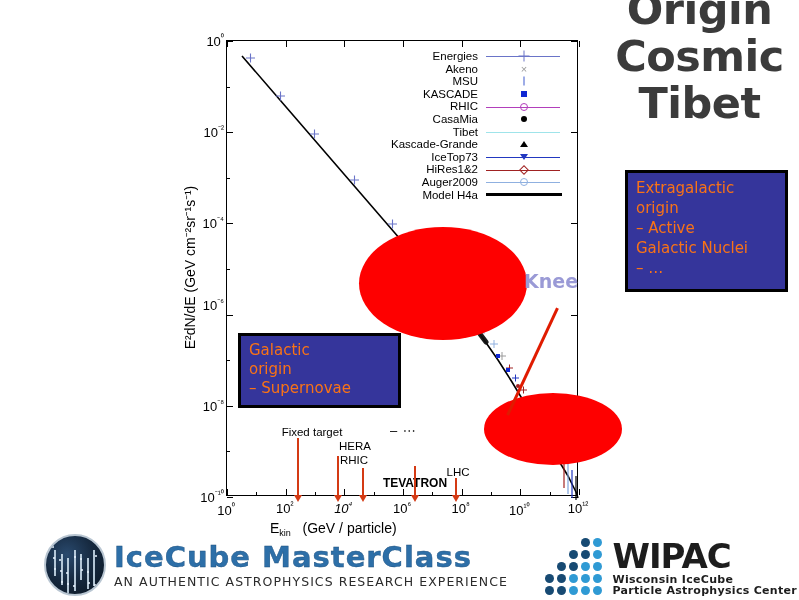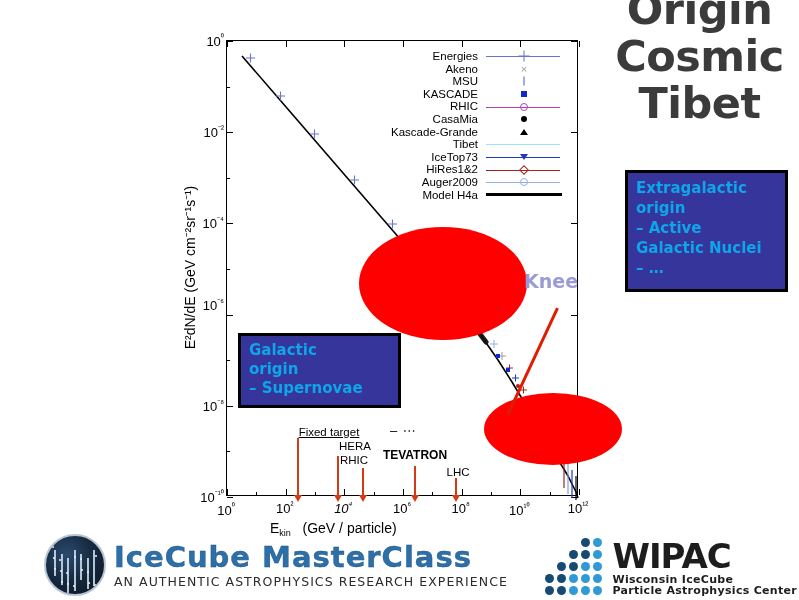--- a/index.html
+++ b/index.html
@@ -91,21 +91,21 @@
   #blob-ankle{left:484px;top:393px;width:138px;height:72px;}
 
   #knee-label{
     position:absolute;left:524px;top:270px;color:#9a9ad6;
     font-family:"DejaVu Sans",sans-serif;font-weight:700;font-size:19px;
   }
 
   
   .callout{
     position:absolute;background:#35359b;border:3px solid #000;
-    color:#0ea5e9;font-family:"DejaVu Sans",sans-serif;font-weight:700;
+    color:#f97316;font-family:"DejaVu Sans",sans-serif;font-weight:400;
     box-sizing:border-box;
   }
   #callout-galactic{left:238px;top:333px;width:163px;height:75px;padding:5px 8px;font-size:15px;line-height:19px;}
   #callout-extragalactic{left:625px;top:170px;width:163px;height:122px;padding:5px 8px;font-size:15px;line-height:20px;}
   .callout span{display:block;}
 
   #leader-line{
     position:absolute;left:556px;top:308px;width:2.5px;height:118px;
     background:#e01b00;transform-origin:top center;transform:rotate(25deg);
   }
@@ -307,29 +307,29 @@
             <div class="leg-mark m-ocirc"></div>
           </div>
         </div>
         <div class="leg-row">
           <div class="leg-text">CasaMia</div>
           <div class="leg-key" style="color: rgb(0, 0, 0);">
             <div class="leg-mark m-dot"></div>
           </div>
         </div>
         <div class="leg-row">
+          <div class="leg-text">Tibet</div>
+          <div class="leg-key" style="color: rgb(159, 228, 234);">
+            <div class="leg-line" style="background: rgb(159, 228, 234);"></div>
+          </div>
+        </div>
+        <div class="leg-row">
           <div class="leg-text">Kascade-Grande</div>
           <div class="leg-key" style="color: rgb(0, 0, 0);">
             <div class="leg-mark m-tri"></div>
-          </div>
-        </div>
-        <div class="leg-row">
-          <div class="leg-text">Tibet</div>
-          <div class="leg-key" style="color: rgb(159, 228, 234);">
-            <div class="leg-line" style="background: rgb(159, 228, 234);"></div>
           </div>
         </div>
         <div class="leg-row">
           <div class="leg-text">IceTop73</div>
           <div class="leg-key" style="color: rgb(34, 56, 192);">
             <div class="leg-line" style="background: rgb(34, 56, 192);"></div>
             <div class="leg-mark m-tridn"></div>
           </div>
         </div>
         <div class="leg-row">
@@ -349,30 +349,30 @@
         <div class="leg-row">
           <div class="leg-text">Model H4a</div>
           <div class="leg-key" style="color: rgb(0, 0, 0);">
             <div class="m-thick" style="background: rgb(0, 0, 0);"></div>
           </div>
         </div>
       </div>
 
     <div id="dash-dots">–  ⋯</div>
 
-    <div class="acc-label" style="left:179px;top:418px;text-decoration:underline;">Fixed target</div>
+    <div class="acc-label" style="left:162px;top:418px;">Fixed target</div>
     <div class="acc-arrow" style="left:148px;top:430px;height:58px;"></div>
 
     <div class="acc-label" style="left:205px;top:432px;">HERA</div>
     <div class="acc-arrow" style="left:188px;top:448px;height:40px;"></div>
 
     <div class="acc-label" style="left:204px;top:446px;">RHIC</div>
     <div class="acc-arrow" style="left:213px;top:460px;height:28px;"></div>
 
-    <div class="acc-label bold" style="left:265px;top:440px;">TEVATRON</div>
+    <div class="acc-label bold" style="left:265px;top:468px;">TEVATRON</div>
     <div class="acc-arrow" style="left:265px;top:458px;height:30px;"></div>
 
     <div class="acc-label" style="left:308px;top:458px;">LHC</div>
     <div class="acc-arrow" style="left:306px;top:470px;height:18px;"></div>
   </div>
 
   <div class="blob" id="blob-knee"></div>
   <div class="blob" id="blob-ankle"></div>
   <div id="knee-label">Knee</div>
   <div id="leader-line"></div>

